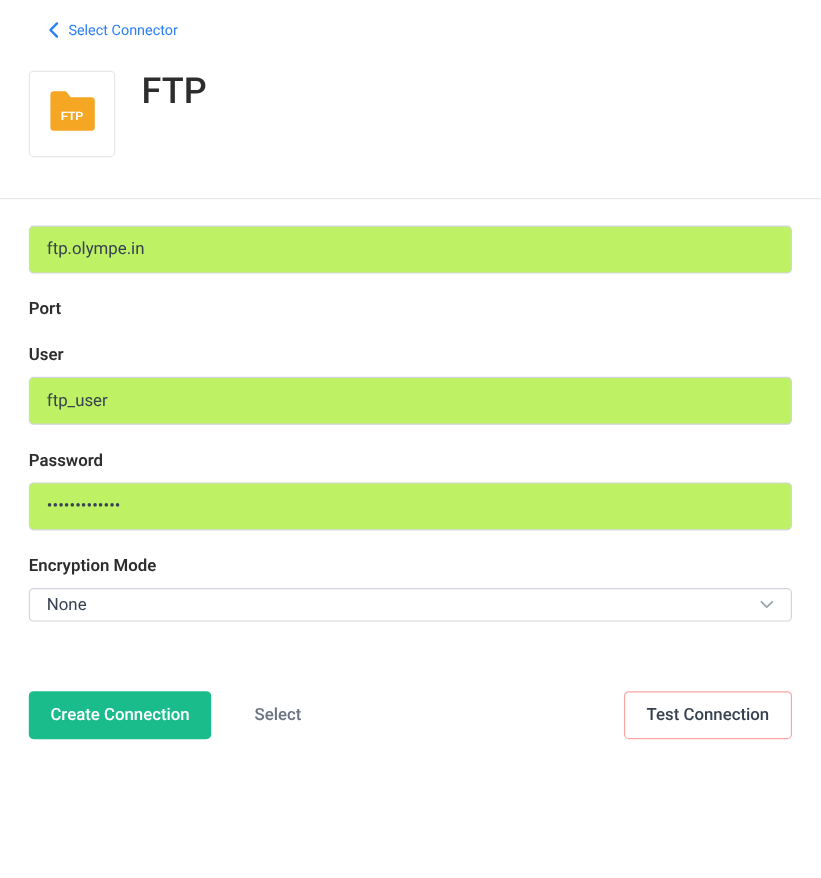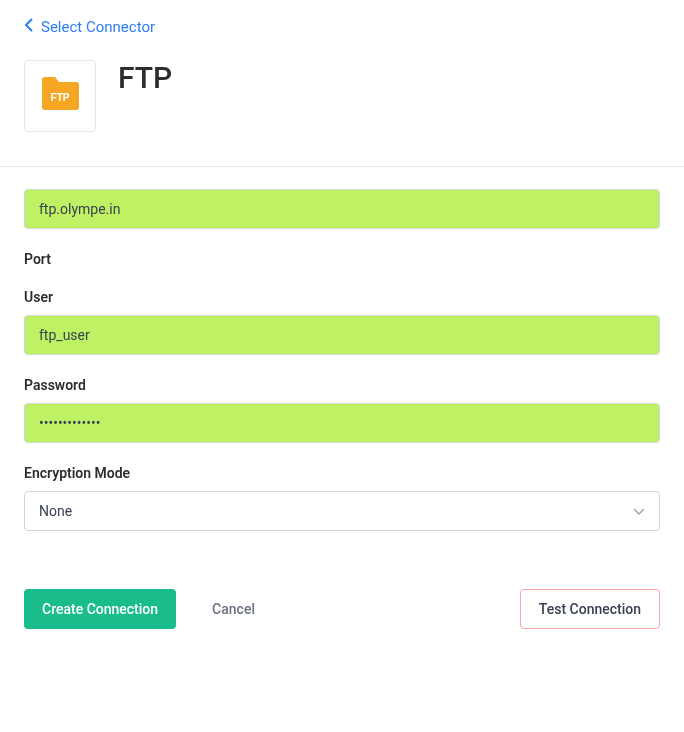--- a/index.html
+++ b/index.html
@@ -9,24 +9,24 @@
     }
     body {
       font-family: -apple-system, BlinkMacSystemFont, "Segoe UI", Roboto, Helvetica, Arial, sans-serif;
       background: #fff;
       color: #2d2d2d;
       width: 684px;
       height: 732px;
     }
     .back-link {
       display: flex;
-      align-items: center;
-      padding: 18px 24px 12px 24px;
+      align-items: flex-start;
+      padding: 18px 24px 12px 40px;
       color: #2b7ff5;
-      font-size: 15px;
+      font-size: 12px;
       cursor: pointer;
     }
     .back-link svg {
       margin-right: 8px;
     }
     .header-section {
       display: flex;
       align-items: flex-start;
       padding: 12px 24px 34px 24px;
     }
@@ -71,21 +71,21 @@
       font-size: 14px;
       color: #374151;
       background: #bef264;
       font-family: inherit;
     }
     .select-wrapper {
       position: relative;
     }
     .select-input {
       width: 100%;
-      height: 40px;
+      height: 28px;
       border: 1px solid #d1d5db;
       border-radius: 4px;
       padding: 0 14px;
       font-size: 14px;
       color: #374151;
       background: #fff;
       display: flex;
       align-items: center;
       cursor: pointer;
       justify-content: space-between;
@@ -184,15 +184,15 @@
           </svg>
         </span>
       </div>
     </div>
   </div>
 
 </div>
 
 <div class="button-row">
   <button class="btn btn-primary">Create Connection</button>
-  <button class="btn btn-cancel">Cancel</button>
+  <button class="btn btn-cancel">Select</button>
   <button class="btn btn-secondary">Test Connection</button>
 </div>
 
 </body></html>

